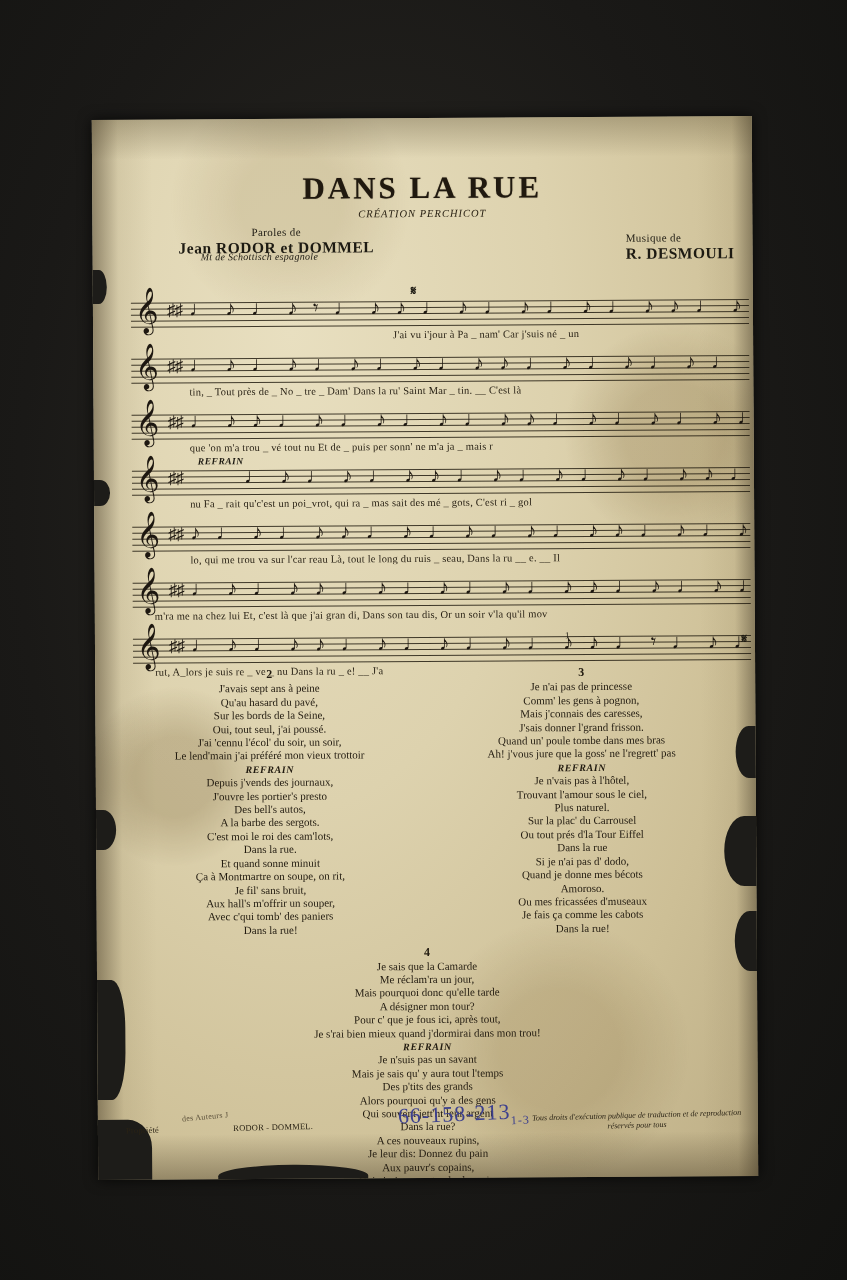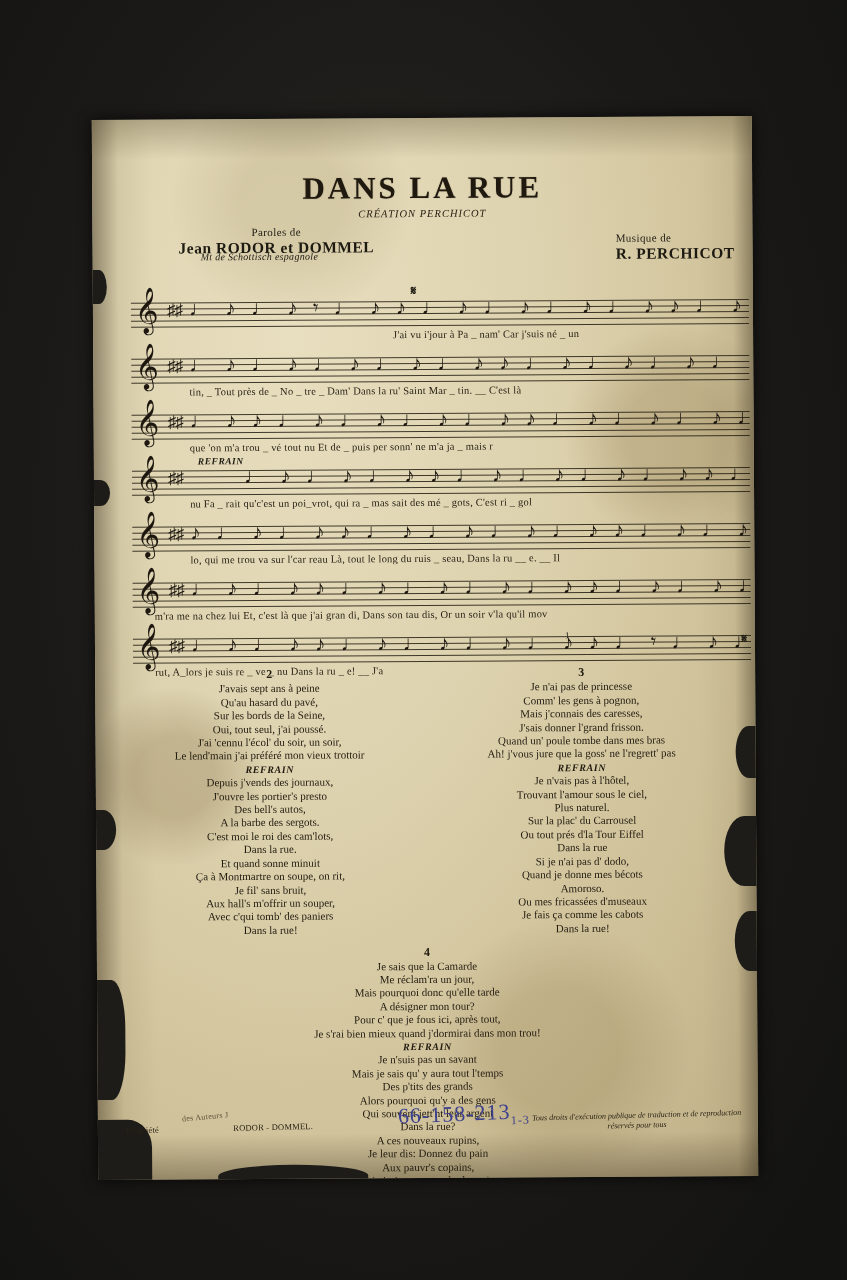--- a/index.html
+++ b/index.html
@@ -344,21 +344,21 @@
     <div class="title">DANS LA RUE</div>
     <div class="creation">CRÉATION PERCHICOT</div>
 
     <div class="credits">
       <div class="cred-left">
         <div class="cred-small">Paroles de</div>
         <div class="cred-big">Jean RODOR et DOMMEL</div>
       </div>
       <div class="cred-right">
         <div class="cred-small">Musique de</div>
-        <div class="cred-big">R. PERCHICOT</div>
+        <div class="cred-big">R. DESMOULI</div>
       </div>
       <div class="tempo">Mt de Schottisch espagnole</div>
     </div>
 
     <div id="music">
 
       <div class="system" style="margin-top:2px;">
         <div class="staff">
             <div class="ln"></div>
             <div class="ln"></div>

